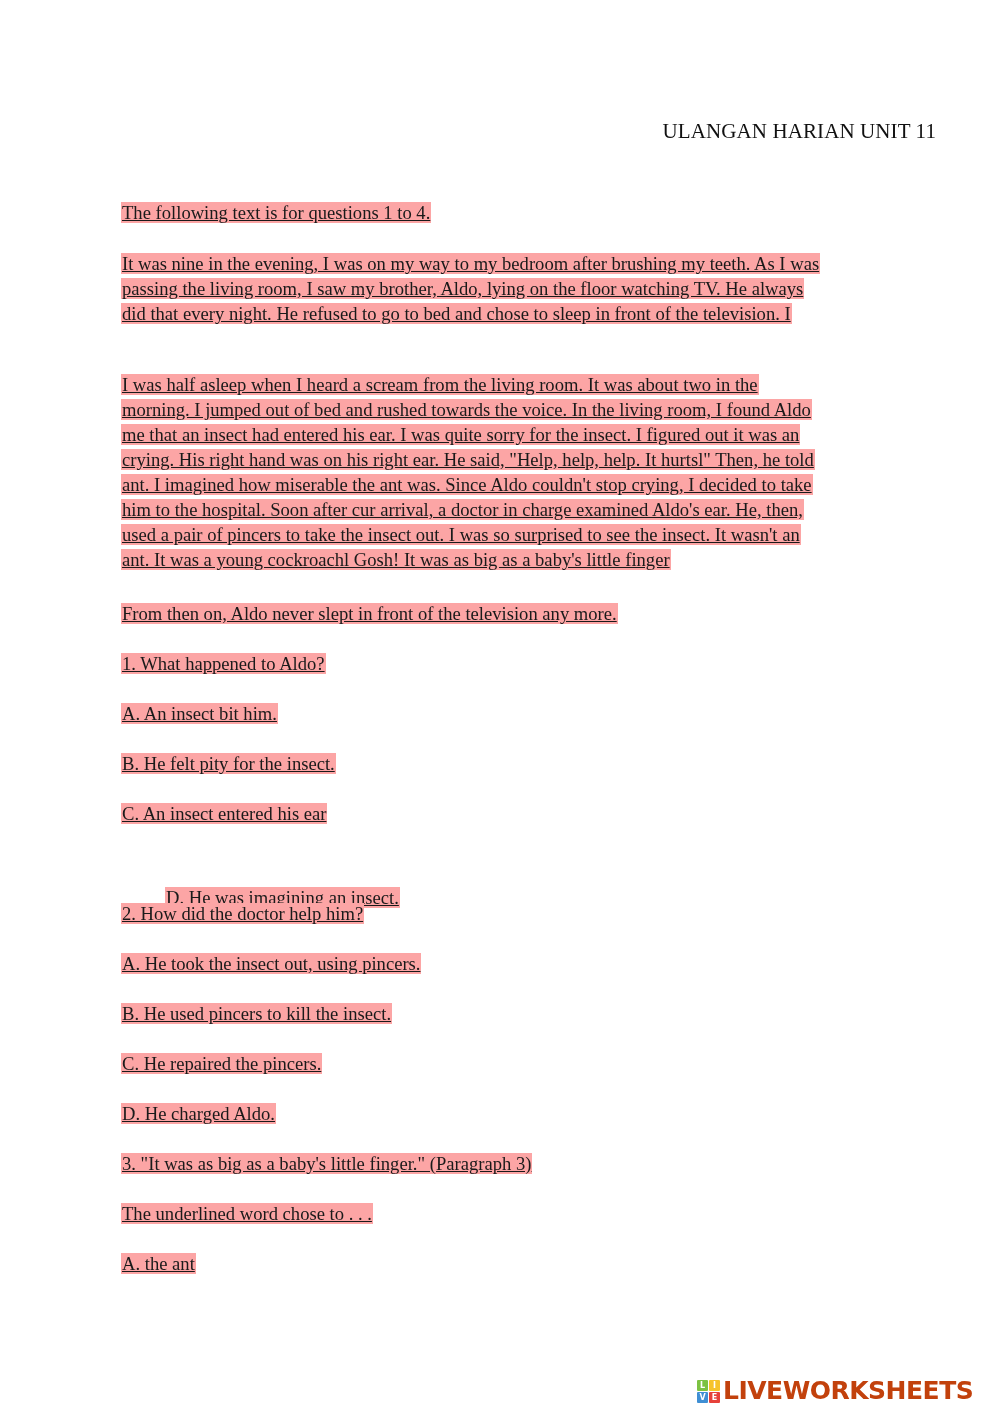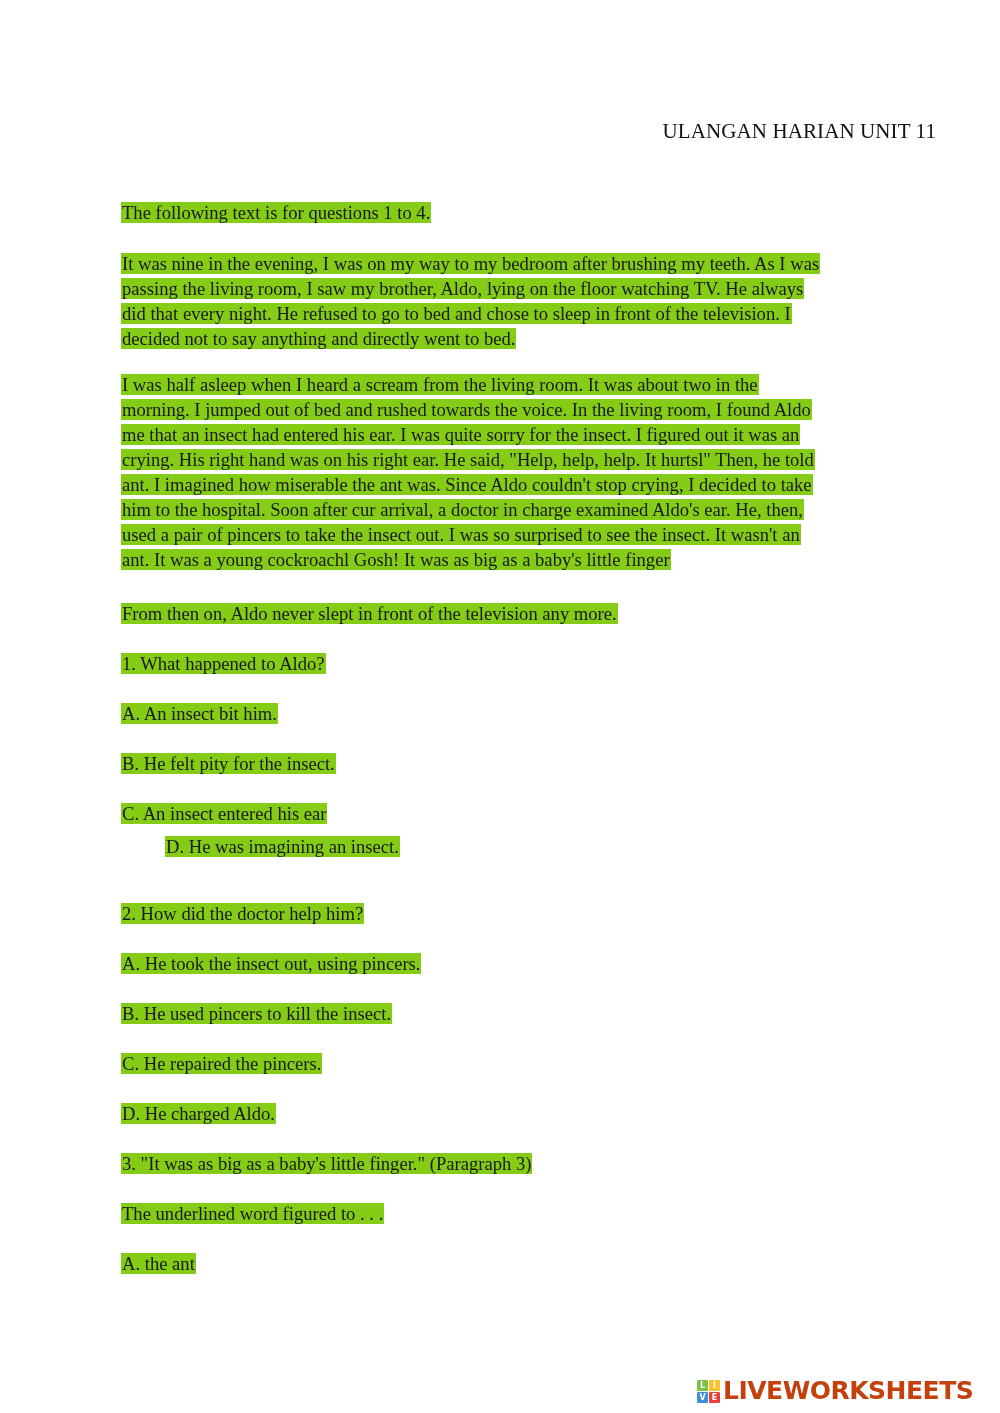--- a/index.html
+++ b/index.html
@@ -9,21 +9,21 @@
     overflow: hidden;
   }
   .title {
     position: absolute; top: 119px; left: 0; width: 892px; text-align: right;
     font-size: 21px; letter-spacing: 0.1px; color: #111; margin-left: 44px;
   }
   .block { position: absolute; left: 121px; }
   .line {
     display: block; height: 25px; line-height: 25px; font-size: 18.6px;
   }
-  .hl { background: #84cc16; padding: 0 1px; white-space: nowrap; }
+  .hl { background: #fca5a5; padding: 0 1px; white-space: nowrap; text-decoration: underline; }
   .single { position: absolute; left: 121px; height: 25px; line-height: 25px; font-size: 18.6px; }
   .logo {
     position: absolute; left: 697px; top: 1378px; height: 26px;
     display: flex; align-items: center;
   }
   .logo-squares {
     display: grid; grid-template-columns: 11px 11px; grid-template-rows: 11px 11px; gap: 1px;
     margin-right: 3px;
   }
   .sq {
@@ -43,21 +43,20 @@
   <div class="title">ULANGAN HARIAN UNIT 11</div>
 
   <div class="single" style="top:200px;">
     <span class="hl">The following text is for questions 1 to 4.</span>
   </div>
 
   <div class="block" style="top:251px;">
     <span class="line"><span class="hl">It was nine in the evening, I was on my way to my bedroom after brushing my teeth. As I was</span></span>
     <span class="line"><span class="hl">passing the living room, I saw my brother, Aldo, lying on the floor watching TV. He always</span></span>
     <span class="line"><span class="hl">did that every night. He refused to go to bed and chose to sleep in front of the television. I</span></span>
-    <span class="line"><span class="hl">decided not to say anything and directly went to bed.</span></span>
   </div>
 
   <div class="block" style="top:372px;">
     <span class="line"><span class="hl">I was half asleep when I heard a scream from the living room. It was about two in the</span></span>
     <span class="line"><span class="hl">morning. I jumped out of bed and rushed towards the voice. In the living room, I found Aldo</span></span>
     <span class="line"><span class="hl">me that an insect had entered his ear. I was quite sorry for the insect. I figured out it was an</span></span>
     <span class="line"><span class="hl">crying. His right hand was on his right ear. He said, "Help, help, help. It hurtsl" Then, he told</span></span>
     <span class="line"><span class="hl">ant. I imagined how miserable the ant was. Since Aldo couldn't stop crying, I decided to take</span></span>
     <span class="line"><span class="hl">him to the hospital. Soon after cur arrival, a doctor in charge examined Aldo's ear. He, then,</span></span>
     <span class="line"><span class="hl">used a pair of pincers to take the insect out. I was so surprised to see the insect. It wasn't an</span></span>
@@ -73,21 +72,21 @@
   </div>
   <div class="single" style="top:701px;">
     <span class="hl">A. An insect bit him.</span>
   </div>
   <div class="single" style="top:751px;">
     <span class="hl">B. He felt pity for the insect.</span>
   </div>
   <div class="single" style="top:801px;">
     <span class="hl">C. An insect entered his ear</span>
   </div>
-  <div class="single" style="top:834px;padding-left:44px;">
+  <div class="single" style="top:885px;padding-left:44px;">
     <span class="hl">D. He was imagining an insect.</span>
   </div>
 
   <div class="single" style="top:901px;">
     <span class="hl">2. How did the doctor help him?</span>
   </div>
   <div class="single" style="top:951px;text-align:right;">
     <span class="hl">A. He took the insect out, using pincers.</span>
   </div>
   <div class="single" style="top:1001px;">
@@ -97,21 +96,21 @@
     <span class="hl">C. He repaired the pincers.</span>
   </div>
   <div class="single" style="top:1101px;">
     <span class="hl">D. He charged Aldo.</span>
   </div>
 
   <div class="single" style="top:1151px;">
     <span class="hl">3. "It was as big as a baby's little finger." (Paragraph 3)</span>
   </div>
   <div class="single" style="top:1201px;">
-    <span class="hl">The underlined word figured to . . .</span>
+    <span class="hl">The underlined word chose to . . .</span>
   </div>
   <div class="single" style="top:1251px;">
     <span class="hl">A. the ant</span>
   </div>
 
   <div class="logo">
     <div class="logo-squares">
       <span class="sq" style="background:#7cc242;">L</span>
       <span class="sq" style="background:#f6c32b;">I</span>
       <span class="sq" style="background:#3f8fd4;">V</span>

